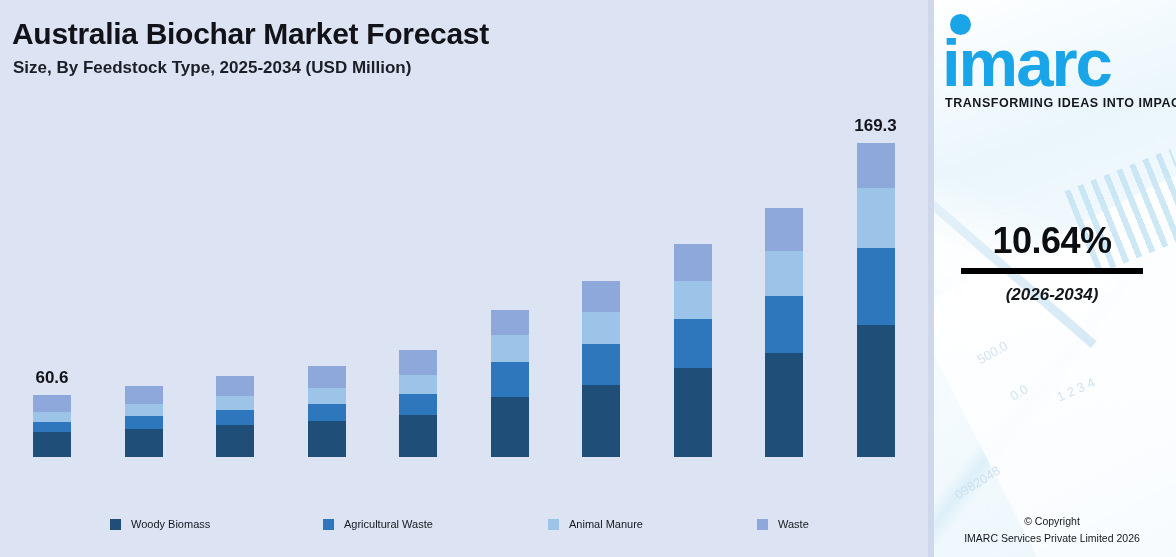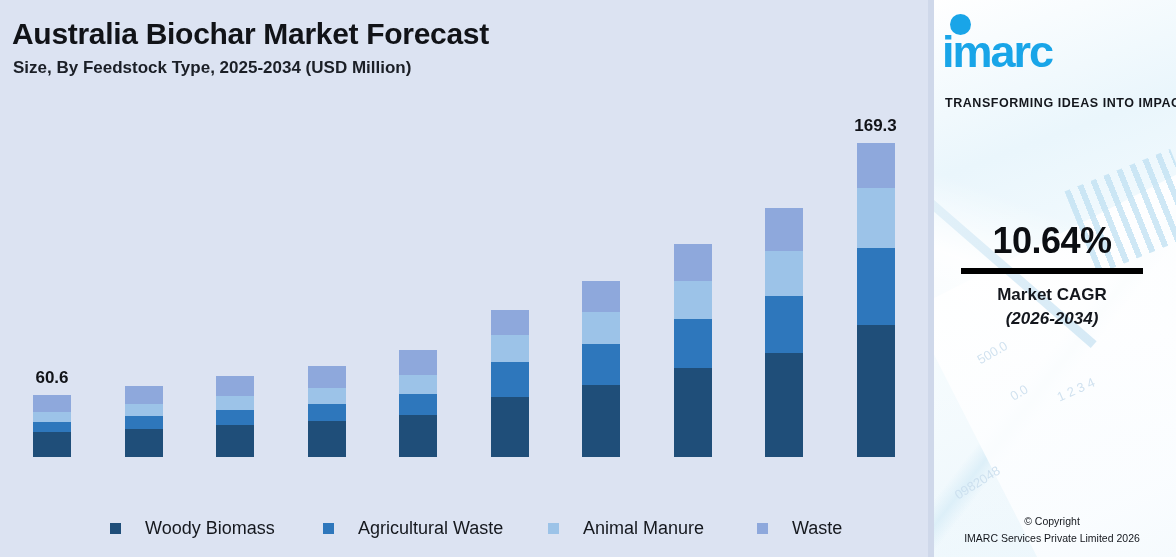--- a/index.html
+++ b/index.html
@@ -37,22 +37,22 @@
     position:absolute; left:50%; transform:translateX(-50%);
     font-size:17px; font-weight:bold; color:#111318;
     white-space:nowrap;
   }
 
   
   #legend {
     position:absolute; left:0px; top:518px; width:920px; height:26px;
   }
   .legend-item {
-    position:absolute; display:flex; align-items:center; gap:24px;
-    font-size:18px; color:#15181e; white-space:nowrap;
+    position:absolute; display:flex; align-items:center; gap:10px;
+    font-size:11px; color:#15181e; white-space:nowrap;
   }
   .legend-swatch { width:11px; height:11px; display:inline-block; flex:none; }
 
   
   #side-panel {
     position:absolute; left:928px; top:0; width:248px; height:557px;
     background:#eef7fc;
     overflow:hidden;
   }
   #side-panel .bg-art {
@@ -89,21 +89,21 @@
     background:#cfd8ea;
   }
 
   #logo-block { position:absolute; left:0; top:8px; width:248px; height:100px; }
   #logo-dot {
     position:absolute; left:22px; top:6px; width:21px; height:21px;
     border-radius:50%; background:#19a5e8;
   }
   #logo-word {
     position:absolute; left:14px; top:21px;
-    font-size:45px; font-weight:bold; color:#19a5e8;
+    font-size:67px; font-weight:bold; color:#19a5e8;
     letter-spacing:-2px; line-height:1; white-space:nowrap;
   }
   #logo-tagline {
     position:absolute; left:17px; top:88px;
     font-size:12.5px; font-weight:bold; color:#14171d;
     letter-spacing:0.55px; white-space:nowrap;
   }
 
   #cagr-block { position:absolute; left:0; top:222px; width:248px; text-align:center; }
   #cagr-value {
@@ -239,21 +239,20 @@
 
     <div id="logo-block">
       <div id="logo-dot"></div>
       <div id="logo-word">imarc</div>
       <div id="logo-tagline">TRANSFORMING IDEAS INTO IMPACT</div>
     </div>
 
     <div id="cagr-block">
       <div id="cagr-value">10.64%</div>
       <div id="cagr-rule"></div>
-      <div id="cagr-label">Market CAGR</div>
       <div id="cagr-period">(2026-2034)</div>
     </div>
 
     <div id="copyright-block">
       <div>© Copyright</div>
       <div>IMARC Services Private Limited 2026</div>
     </div>
   </div>
 
 </div>

